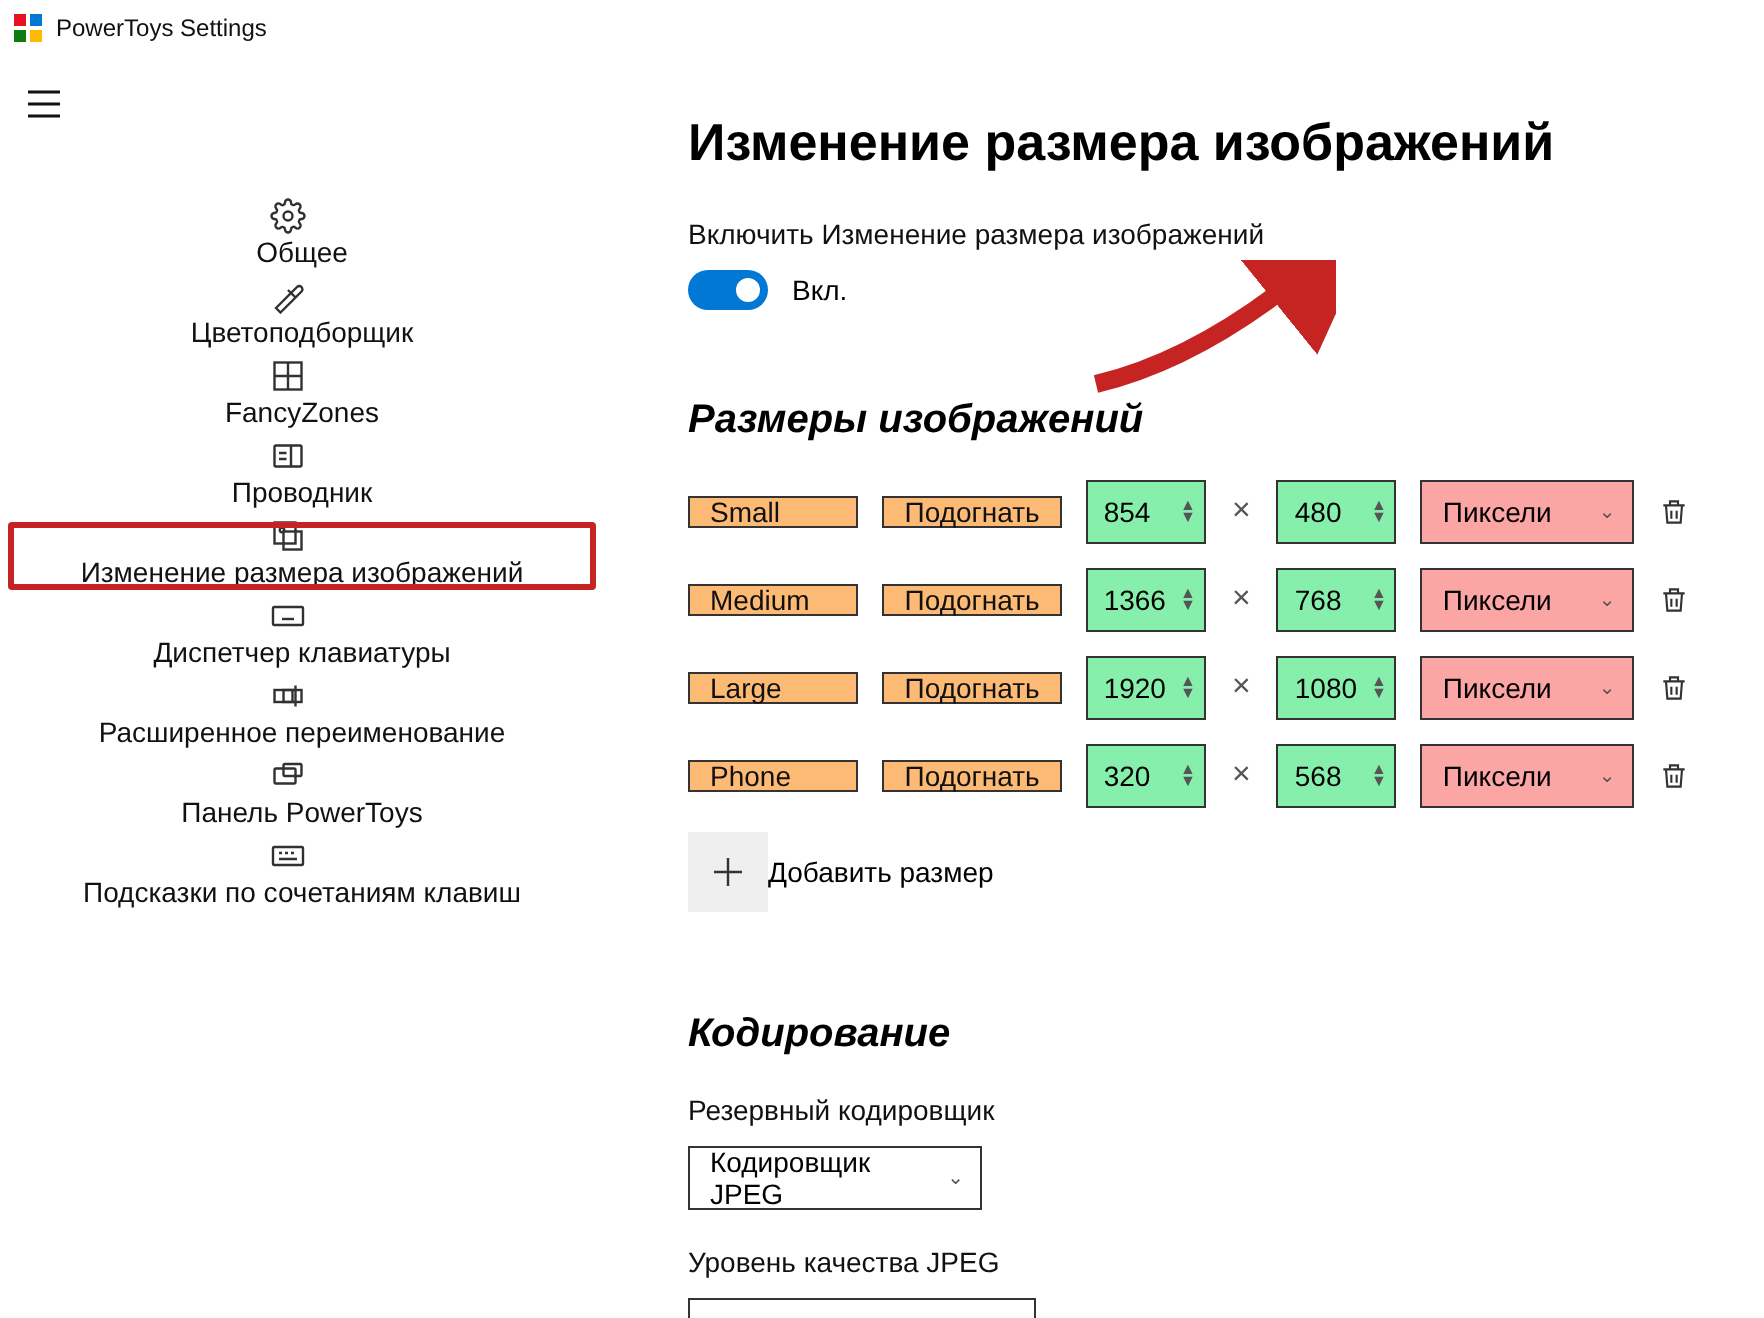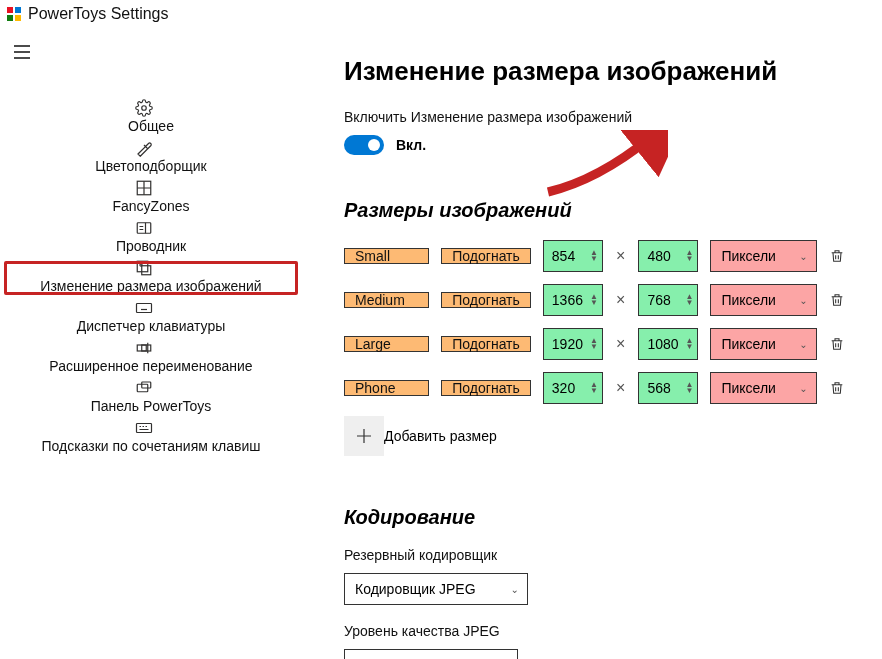--- a/index.html
+++ b/index.html
@@ -1,50 +1,50 @@
 <!DOCTYPE html>
 <html><head>
 <meta charset="utf-8">
 <style>
   * { box-sizing: border-box; margin: 0; padding: 0; font-family: "Segoe UI", Tahoma, sans-serif; }
   html, body { width: 882px; height: 659px; background: #fff; overflow: hidden; }
-  .titlebar { height: 28px; display: flex; align-items: center; padding: 0 6px; font-size: 16px; color: #111; }
+  .titlebar { height: 28px; display: flex; align-items: center; padding: 0 6px; font-size: 12px; color: #111; }
   .titlebar .app-icon { width: 16px; height: 16px; margin-right: 6px; display:inline-block; }
   .shell { display: flex; height: calc(100% - 28px); }
   
   .sidebar { width: 304px; border-right: 0 solid transparent; padding-top: 4px; }
   .hamburger { width: 40px; height: 40px; display:flex; align-items:center; justify-content:center; cursor:pointer; margin-left:2px; }
   .nav { margin-top: 26px; }
   .nav-item { height: 40px; display:flex; align-items:center; padding: 0 14px 0 12px; font-size:14px; cursor:pointer; color:#111; position:relative;flex-direction:column; }
   .nav-item .nico { width:20px; height:20px; margin-right:14px; display:flex; align-items:center; justify-content:center; color:#323130; }
   .nav-item.selected { background:#fff; }
   .nav-item .sel-box { position:absolute; inset:3px 6px 3px 4px; border:3px solid #c62323; border-radius:2px; pointer-events:none; }
   
   .main { flex:1; padding: 28px 36px 0 40px; overflow:hidden; position:relative; }
   h1 { font-size: 26px; font-weight: 600; margin-bottom: 22px; }
   .label { font-size: 14px; margin-bottom: 10px; font-weight:400; color:#111; }
-  .toggle-row { display:flex; align-items:center; gap:12px; margin-bottom: 44px; font-weight: bold; }
+  .toggle-row { display:flex; align-items:center; gap:12px; margin-bottom: 44px; }
   .toggle { width:40px; height:20px; border-radius:10px; background:#0078d4; position:relative; cursor:pointer; }
   .toggle .knob { width:12px; height:12px; border-radius:50%; background:#fff; position:absolute; right:4px; top:4px; }
   .toggle-text { font-size:14px; }
   h2 { font-size:20px; font-weight:600; margin-bottom:18px;font-style:italic; }
   .size-row { display:flex; align-items:center; gap:12px; margin-bottom:12px; }
   .tbox { border:1px solid #333; height:16px; font-size:14px; padding:0 10px; background:#fdba74; display:flex; align-items:center; color:#111; }
   .tbox.name { width:88px; }
   .tbox.fit { width:92px; }
   .numbox { border:1px solid #333; height:32px; width:62px; display:flex; align-items:center; padding:0 4px 0 8px; font-size:14px; justify-content:space-between; background:#86efac; }
   .spin { display:flex; flex-direction:column; line-height:6px; font-size:8px; color:#555; }
   .times { font-size:16px; color:#555; width:12px; text-align:center; }
   .unit { border:1px solid #333; height:32px; width:110px; display:flex; align-items:center; justify-content:space-between; padding:0 8px 0 10px; font-size:14px; background:#fca5a5; }
   .chev { font-size:10px; color:#555; }
   .trash { width:18px; height:18px; cursor:pointer; color:#333; display:flex; align-items:center; justify-content:center; }
   .add-row { display:flex; align-items:center; margin-top:8px; margin-bottom:50px; }
   .add-btn { width:40px; height:40px; background:#efefef; display:flex; align-items:center; justify-content:center; font-size:20px; color:#333; cursor:pointer; }
   .add-text { font-size:14px; }
-  .enc-select { border:1px solid #333; height:32px; width:184px; display:flex; align-items:center; justify-content:space-between; padding:0 8px 0 10px; font-size:14px; background:#fff; margin-bottom:18px; }
+  .enc-select { border:1px solid #333; height:32px; width:147px; display:flex; align-items:center; justify-content:space-between; padding:0 8px 0 10px; font-size:14px; background:#fff; margin-bottom:18px; }
   .qbox { border:1px solid #333; height:32px; width:174px; display:flex; align-items:center; justify-content:space-between; padding:0 6px 0 10px; font-size:14px; background:#fff; }
   
   .arrow { position:absolute; left:234px; top:102px; pointer-events:none; }
   svg { display:block; }
 </style>
 </head>
 <body>
 
 <div class="titlebar">
   <span class="app-icon">

